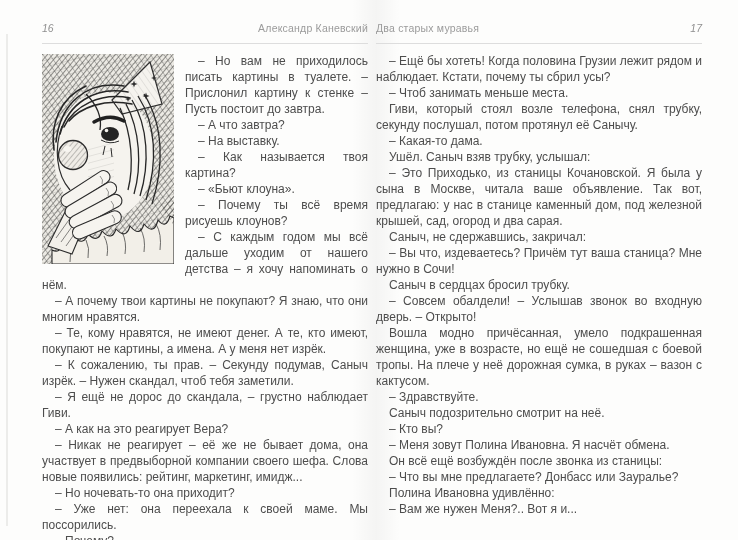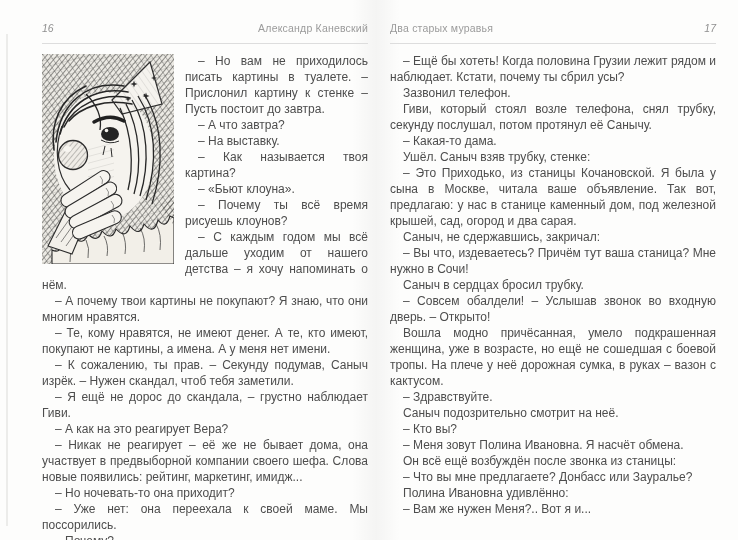--- a/index.html
+++ b/index.html
@@ -9,21 +9,21 @@
     overflow: hidden;
     background: #fdfdfc;
     font-family: "Liberation Sans", "DejaVu Sans", sans-serif;
   }
   .spread {
     position: relative;
     box-sizing: border-box;
     width: 738px; height: 540px;
     padding: 22px 22px 0 42px;
     display: flex;
-    gap: 22px;
+    gap: 8px;
   }
   .photo-edge {
     position: absolute;
     left: 6px; top: 34px; bottom: 14px;
     width: 2px;
     background: #ececea;
   }
   .gutter-shade {
     position: absolute;
     left: 352px; top: 0; bottom: 0; width: 48px;
@@ -171,45 +171,45 @@
       </div>
       <div class="text-flow">
           <p class="para">– Но вам не приходилось писать картины в туалете. – Прислонил картину к стенке – Пусть постоит до завтра.</p>
           <p class="para">– А что завтра?</p>
           <p class="para">– На выставку.</p>
           <p class="para">– Как называется твоя картина?</p>
           <p class="para">– «Бьют клоуна».</p>
           <p class="para">– Почему ты всё время рисуешь клоунов?</p>
           <p class="para">– С каждым годом мы всё дальше уходим от нашего детства – я хочу напоминать о нём.</p>
           <p class="para">– А почему твои картины не покупают? Я знаю, что они многим нравятся.</p>
-          <p class="para">– Те, кому нравятся, не имеют денег. А те, кто имеют, покупают не картины, а имена. А у меня нет имени.</p>
+          <p class="para">– Те, кому нравятся, не имеют денег. А те, кто имеют, покупают не картины, а имена. А у меня нет изрёк.</p>
           <p class="para">– К сожалению, ты прав. – Секунду подумав, Саныч изрёк. – Нужен скандал, чтоб тебя заметили.</p>
           <p class="para">– Я ещё не дорос до скандала, – грустно наблюдает Гиви.</p>
           <p class="para">– А как на это реагирует Вера?</p>
           <p class="para">– Никак не реагирует – её же не бывает дома, она участвует в предвыборной компании своего шефа. Слова новые появились: рейтинг, маркетинг, имидж...</p>
           <p class="para">– Но ночевать-то она приходит?</p>
           <p class="para">– Уже нет: она переехала к своей маме. Мы поссорились.</p>
           <p class="para">– Почему?</p>
           <p class="para">– Она не хочет иметь детей.</p>
         </div>
     </div>
   </div>
 
   <div class="page">
     <div class="page-header">
       <span class="running-title">Два старых муравья</span>
       <span class="pagenum">17</span>
     </div>
     <div class="page-body">
       <div class="text-flow">
           <p class="para">– Ещё бы хотеть! Когда половина Грузии лежит рядом и наблюдает. Кстати, почему ты сбрил усы?</p>
-          <p class="para">Зазвонил телефон.</p>
+          <p class="para">– Чтоб занимать меньше места.</p>
           <p class="para">Гиви, который стоял возле телефона, снял трубку, секунду послушал, потом протянул её Санычу.</p>
           <p class="para">– Какая-то дама.</p>
-          <p class="para">Ушёл. Саныч взяв трубку, стенке:</p>
+          <p class="para">Ушёл. Саныч взяв трубку, услышал:</p>
           <p class="para">– Это Приходько, из станицы Кочановской. Я была у сына в Москве, читала ваше объявление. Так вот, предлагаю: у нас в станице каменный дом, под железной крышей, сад, огород и два сарая.</p>
           <p class="para">Саныч, не сдержавшись, закричал:</p>
           <p class="para">– Вы что, издеваетесь? Причём тут ваша станица? Мне нужно в Сочи!</p>
           <p class="para">Саныч в сердцах бросил трубку.</p>
           <p class="para">– Совсем обалдели! – Услышав звонок во входную дверь. – Открыто!</p>
           <p class="para">Вошла модно причёсанная, умело подкрашенная женщина, уже в возрасте, но ещё не сошедшая с боевой тропы. На плече у неё дорожная сумка, в руках – вазон с кактусом.</p>
           <p class="para">– Здравствуйте.</p>
           <p class="para">Саныч подозрительно смотрит на неё.</p>
           <p class="para">– Кто вы?</p>
           <p class="para">– Меня зовут Полина Ивановна. Я насчёт обмена.</p>

